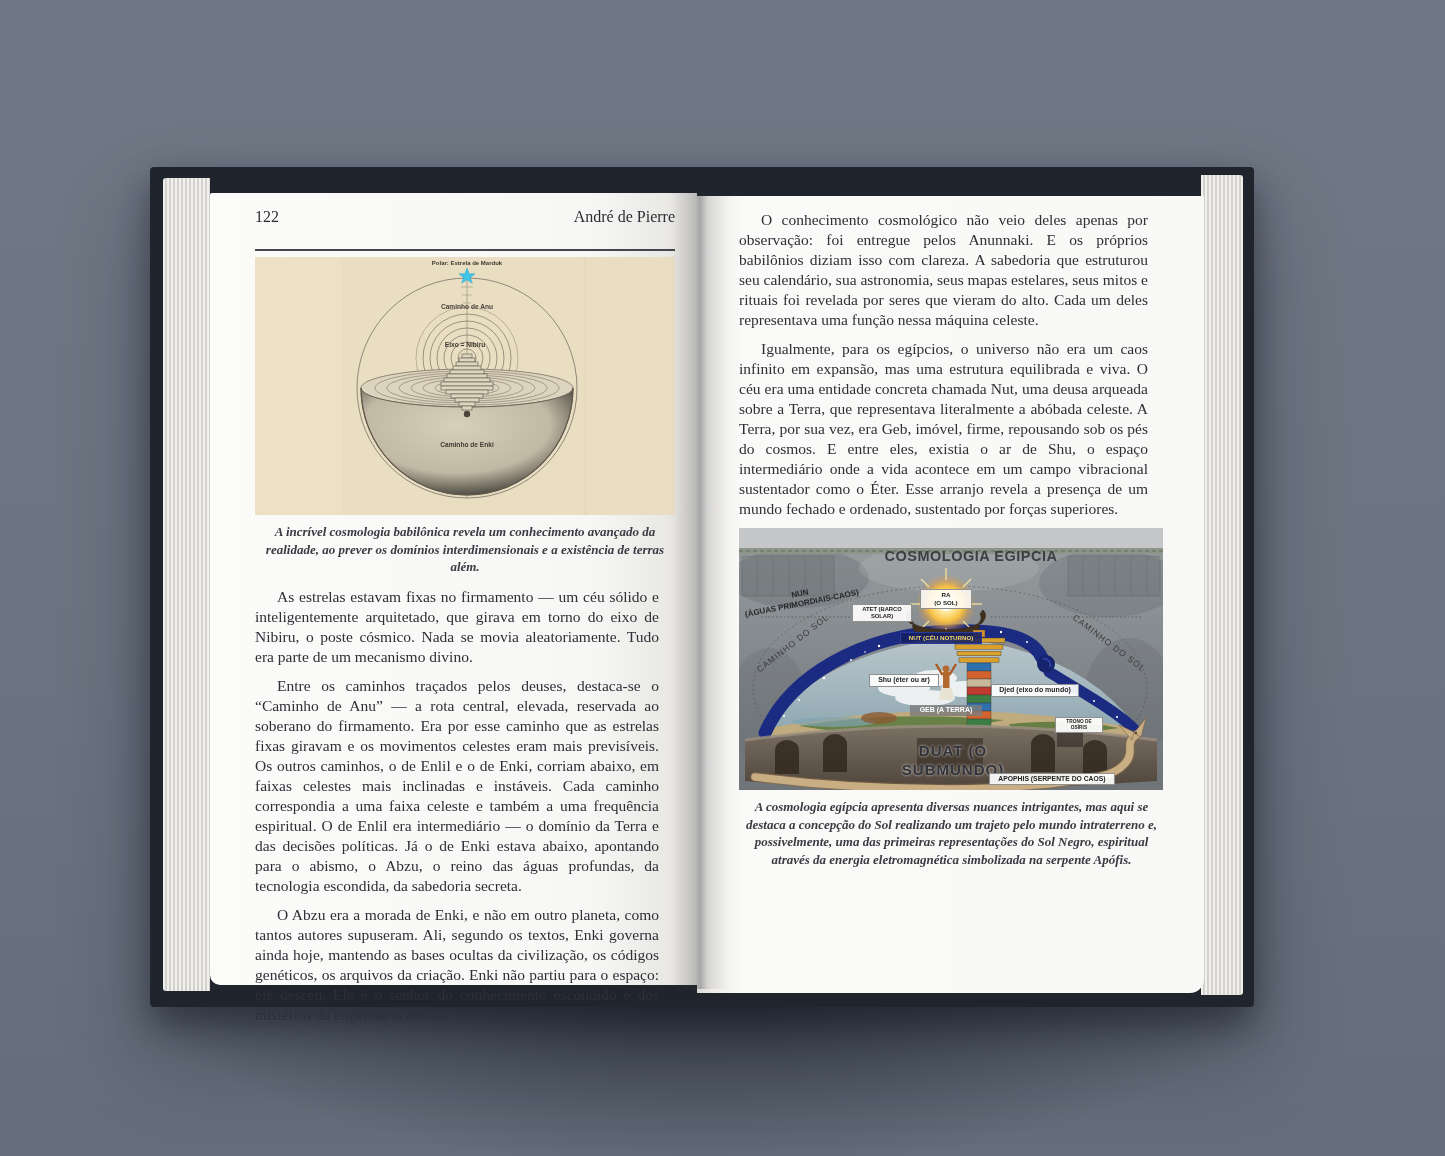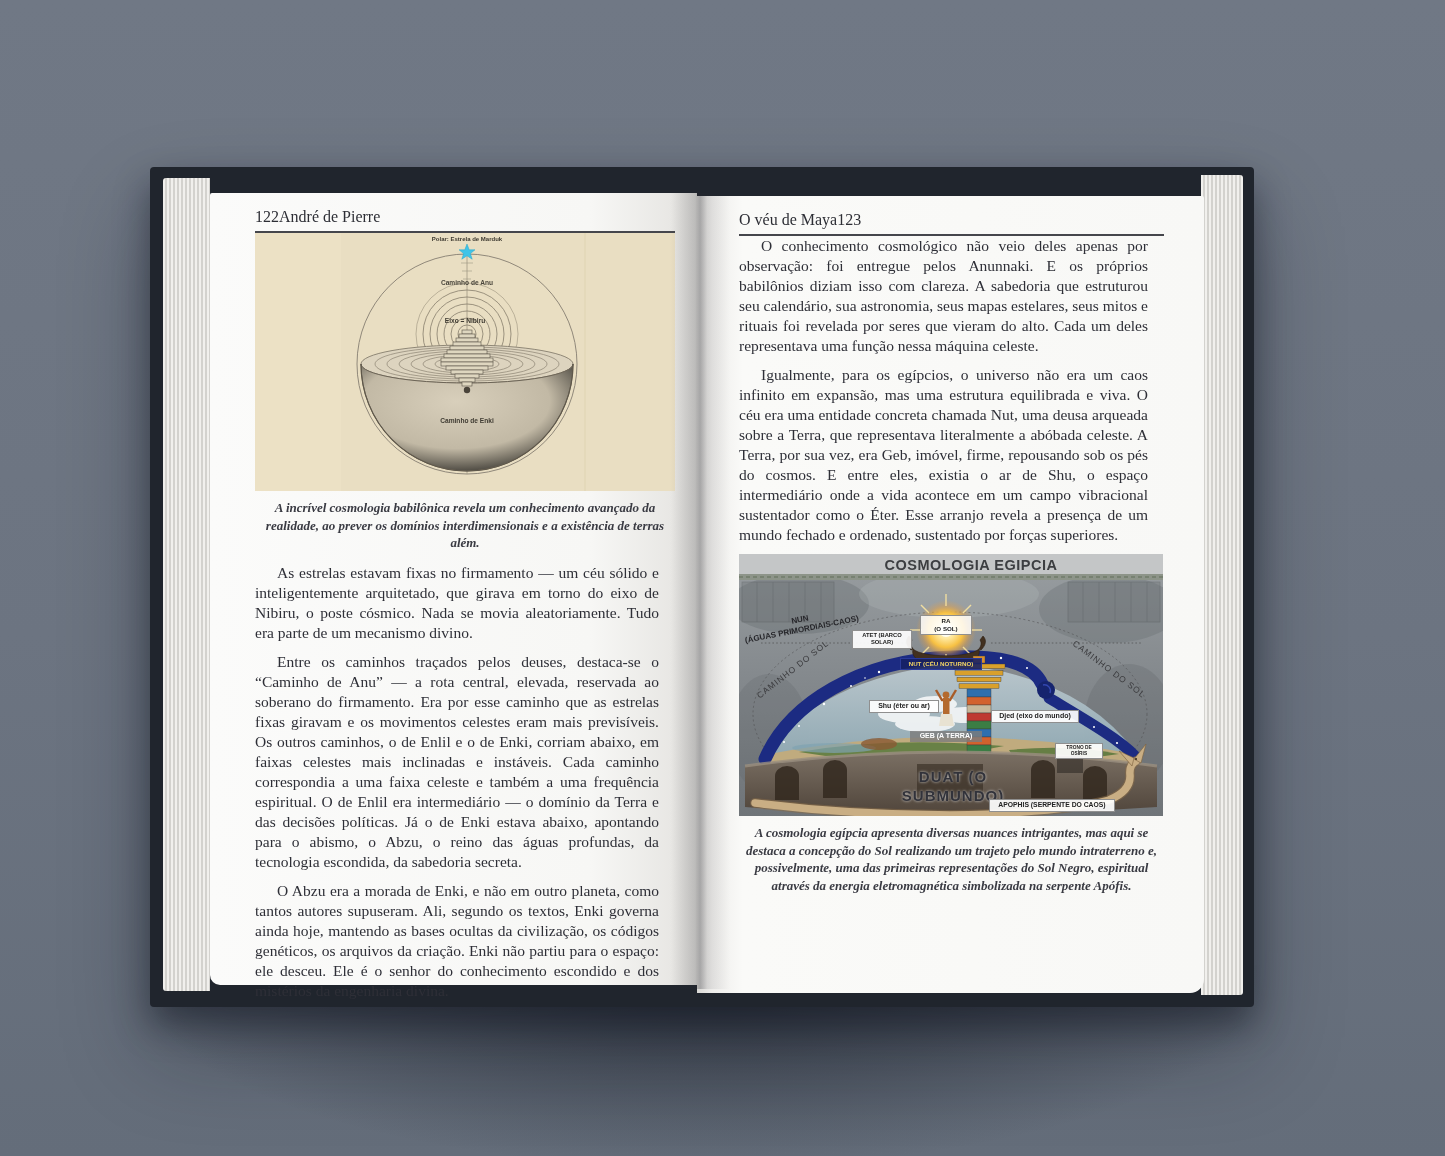--- a/index.html
+++ b/index.html
@@ -16,34 +16,34 @@
   .edge-right{right:11px;top:8px;bottom:12px;width:42px;border-radius:0 3px 3px 0;}
   .page{position:absolute;box-sizing:border-box;}
   .page-left{left:60px;top:26px;width:487px;height:792px;padding:14px 22px 0 45px;
     background:linear-gradient(90deg,#fbfbfa 0%,#f7f7f5 78%,#e8e7e4 95%,#d8d7d4 100%);
     border-radius:2px 0 0 10px;}
   .page-right{left:547px;top:29px;width:507px;height:797px;padding:14px 40px 0 42px;
     background:linear-gradient(90deg,#d9d8d5 0%,#eeedeb 3%,#fafaf8 9%,#f8f8f6 100%);
     border-radius:0 2px 14px 0;}
   .gutter{position:absolute;left:520px;top:26px;width:60px;height:796px;pointer-events:none;
     background:linear-gradient(90deg,rgba(40,40,48,0) 0%,rgba(40,40,48,.16) 42%,rgba(40,40,48,.30) 50%,rgba(40,40,48,.10) 62%,rgba(40,40,48,0) 100%);}
-  .pghead{display:flex;justify-content:flex-start;align-items:flex-end;
+  .pghead{display:flex;justify-content:space-between;align-items:flex-end;
     font:16px/1.2 "Liberation Serif",serif;color:#2d2e35;
-    border-bottom:2px solid #45464c;padding-bottom:5px;margin-bottom:0;}
+    border-bottom:2px solid #45464c;padding-bottom:23px;margin-bottom:6px;}
   .para{font:15.5px/20px "Liberation Serif",serif;color:#2e2f37;text-align:justify;
     text-indent:22px;margin:0 16px 9px 0;}
   .caption{font:italic 13px/17.5px "Liberation Serif",serif;font-weight:bold;color:#3a3b43;
     margin:8px 0 11px 0;text-align:center;}
   .fig{position:relative;}
   .fig-babylon{width:420px;height:258px;}
   .fig-egypt{width:424px;height:262px;margin:2px 0 0 0;}
   
   .el{position:absolute;font-family:"Liberation Sans",sans-serif;color:#222;text-align:center;line-height:1.25;}
   .elbox{background:rgba(255,255,255,.92);border:1px solid #8f8f8f;padding:1px 3px;font-weight:bold;}
-  .eg-title{top:2px;left:0;right:0;font-size:14.5px;font-weight:bold;color:#3c3e41;letter-spacing:.5px;margin-left:40px;}
+  .eg-title{top:19px;left:0;right:0;font-size:14.5px;font-weight:bold;color:#3c3e41;letter-spacing:.5px;margin-left:40px;}
   .eg-nun{left:2px;top:61px;width:120px;font-size:8px;font-weight:bold;color:#26262a;transform:rotate(-11deg);}
   .eg-csol-l{left:6px;top:110px;width:96px;font-size:8.5px;color:#3a3a3d;letter-spacing:1px;transform:rotate(-38deg);}
   .eg-csol-r{left:322px;top:110px;width:96px;font-size:8.5px;color:#3a3a3d;letter-spacing:1px;transform:rotate(37deg);}
   .eg-atet{left:113px;top:76px;width:52px;font-size:5.8px;}
   .eg-ra{left:181px;top:61px;width:44px;font-size:6.2px;background:rgba(255,255,255,.85);}
   .eg-nut{left:161px;top:104px;width:76px;font-size:6.2px;font-weight:bold;color:#f2d463;
     background:rgba(22,32,100,.88);border:1px solid #2a3a9a;padding:1px 2px;}
   .eg-shu{left:130px;top:146px;width:62px;font-size:7px;}
   .eg-geb{left:171px;top:177px;width:68px;font-size:7px;font-weight:bold;color:#fff;
     background:rgba(125,125,125,.82);padding:1px 2px;}
@@ -142,24 +142,20 @@
         </svg>
       </div>
 
       <p class="caption">A incrível cosmologia babilônica revela um conhecimento avançado da realidade, ao prever os domínios interdimensionais e a existência de terras além.</p>
       <p class="para">As estrelas estavam fixas no firmamento — um céu sólido e inteligentemente arquitetado, que girava em torno do eixo de Nibiru, o poste cósmico. Nada se movia aleatoriamente. Tudo era parte de um mecanismo divino.</p>
       <p class="para">Entre os caminhos traçados pelos deuses, destaca-se o “Caminho de Anu” — a rota central, elevada, reservada ao soberano do firmamento. Era por esse caminho que as estrelas fixas giravam e os movimentos celestes eram mais previsíveis. Os outros caminhos, o de Enlil e o de Enki, corriam abaixo, em faixas celestes mais inclinadas e instáveis. Cada caminho correspondia a uma faixa celeste e também a uma frequência espiritual. O de Enlil era intermediário — o domínio da Terra e das decisões políticas. Já o de Enki estava abaixo, apontando para o abismo, o Abzu, o reino das águas profundas, da tecnologia escondida, da sabedoria secreta.</p>
       <p class="para">O Abzu era a morada de Enki, e não em outro planeta, como tantos autores supuseram. Ali, segundo os textos, Enki governa ainda hoje, mantendo as bases ocultas da civilização, os códigos genéticos, os arquivos da criação. Enki não partiu para o espaço: ele desceu. Ele é o senhor do conhecimento escondido e dos mistérios da engenharia divina.</p>
     </div>
 
     <div class="page page-right">
-      <div class="pghead">
-        <span>O véu de Maya</span>
-        <span>123</span>
-      </div>
 
       <p class="para">O conhecimento cosmológico não veio deles apenas por observação: foi entregue pelos Anunnaki. E os próprios babilônios diziam isso com clareza. A sabedoria que estruturou seu calendário, sua astronomia, seus mapas estelares, seus mitos e rituais foi revelada por seres que vieram do alto. Cada um deles representava uma função nessa máquina celeste.</p>
       <p class="para">Igualmente, para os egípcios, o universo não era um caos infinito em expansão, mas uma estrutura equilibrada e viva. O céu era uma entidade concreta chamada Nut, uma deusa arqueada sobre a Terra, que representava literalmente a abóbada celeste. A Terra, por sua vez, era Geb, imóvel, firme, repousando sob os pés do cosmos. E entre eles, existia o ar de Shu, o espaço intermediário onde a vida acontece em um campo vibracional sustentador como o Éter. Esse arranjo revela a presença de um mundo fechado e ordenado, sustentado por forças superiores.</p>
 
       <div class="fig fig-egypt">
         <svg width="424" height="262" viewBox="0 0 424 262">
           <defs>
             <linearGradient id="bgG" x1="0" y1="0" x2="0" y2="1">
               <stop offset="0%" stop-color="#999ea1"></stop>
                 <stop offset="45%" stop-color="#858a8e"></stop>

